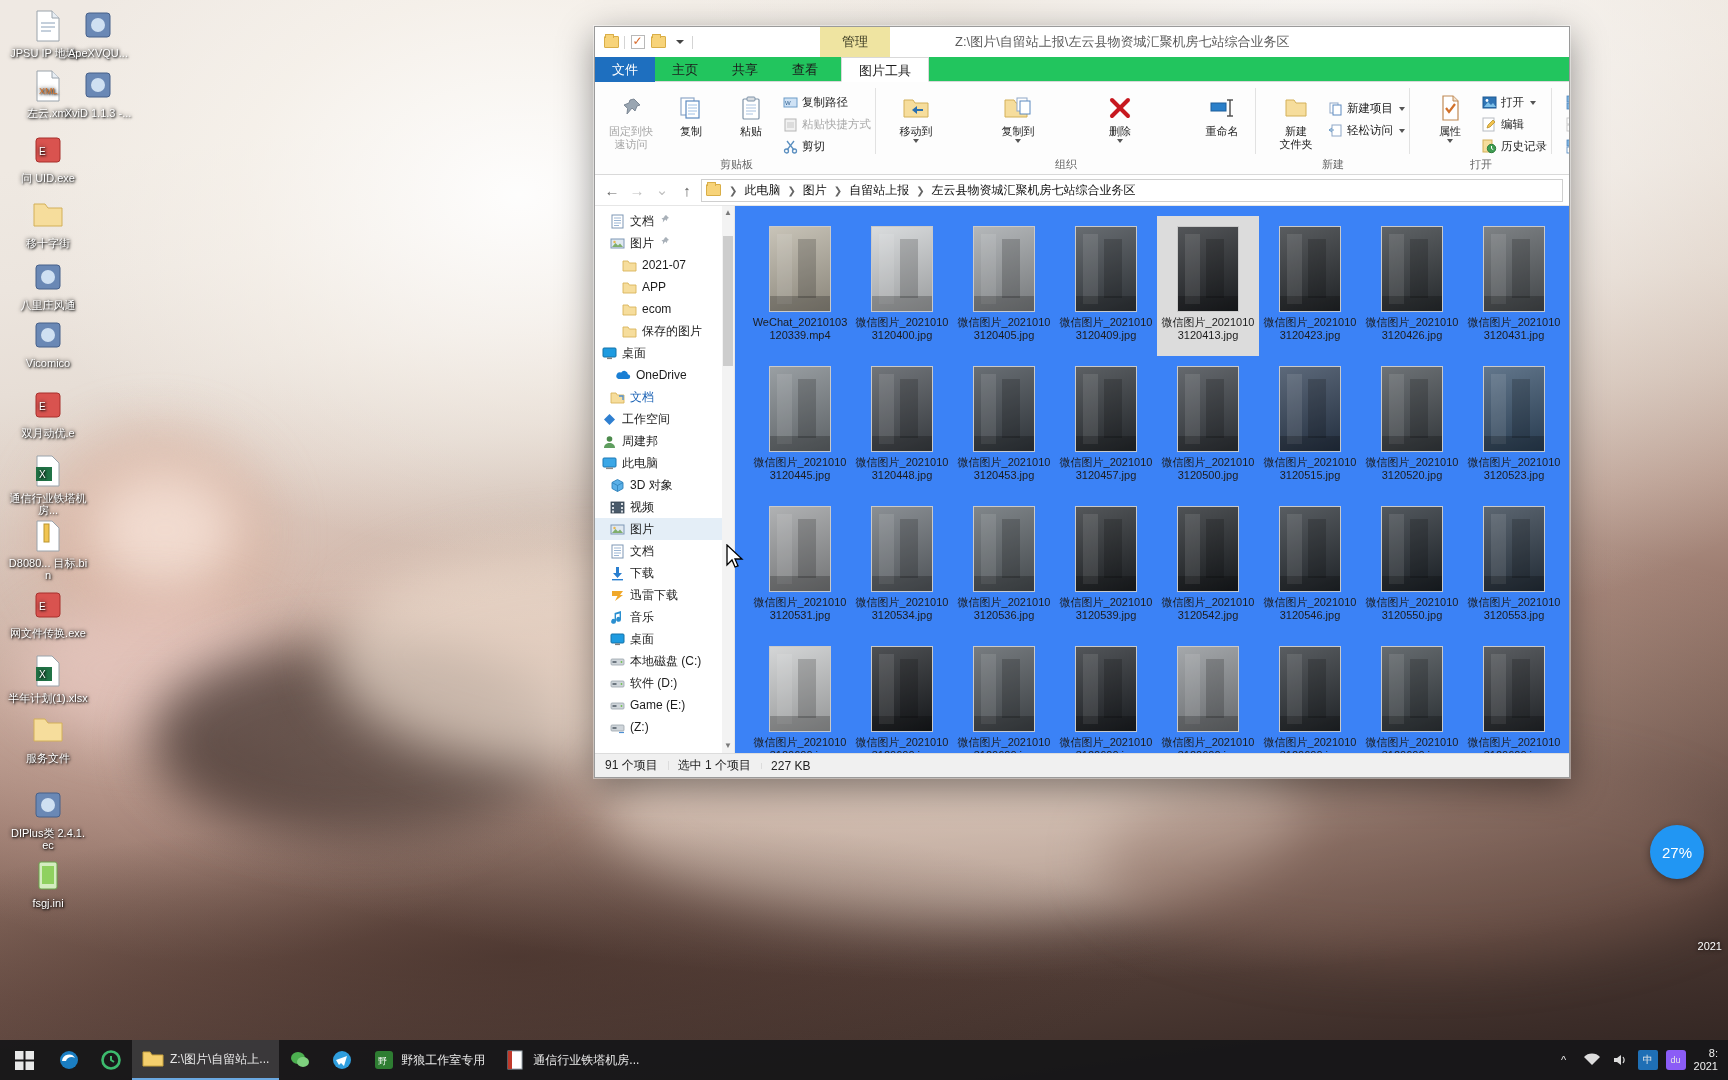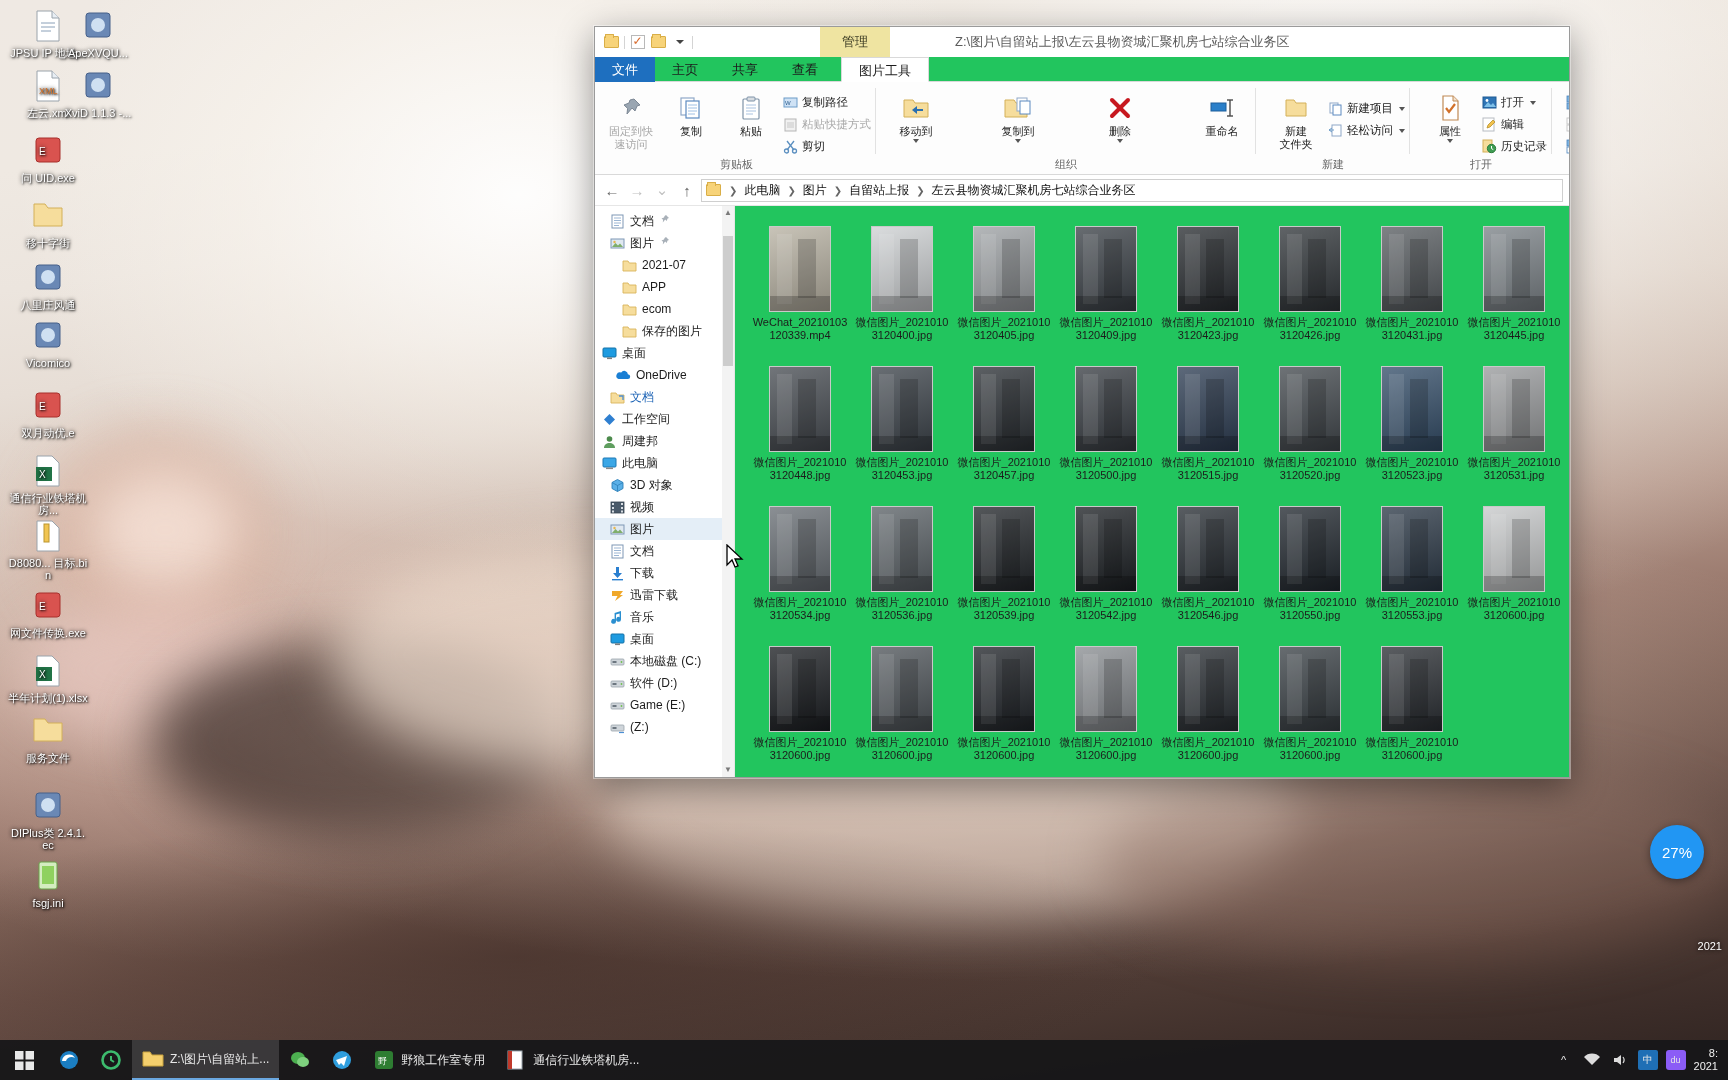--- a/index.html
+++ b/index.html
@@ -138,21 +138,21 @@
   .navitem { height:22px; display:flex; align-items:center; gap:5px; font-size:12px; color:#1c1c1c; padding-left:6px; white-space:nowrap;}
   .navitem.sel { background:#e4eef7; }
   .navitem .ni { width:16px;height:16px;display:flex;align-items:center;justify-content:center;flex:0 0 16px;}
   .navitem.lvl1{ padding-left:14px;}
   .navitem.lvl2{ padding-left:26px;}
 
   .navscroll { position:absolute; right:0; top:0; width:12px; height:100%; background:#f3f3f3; }
   .navscroll .thumb { position:absolute; left:1px; top:30px; width:10px; height:130px; background:#cdcdcd; }
   .navscroll .arr { position:absolute; left:0; width:12px; height:14px; color:#7a7a7a; font-size:8px; text-align:center; line-height:14px;}
 
-  .content { flex:1; background:#22c55e; position:relative; overflow:hidden; padding:10px 0 0 14px;}
+  .content { flex:1; background:#3b82f6; position:relative; overflow:hidden; padding:10px 0 0 14px;}
   .grid { display:flex; flex-wrap:wrap; align-content:flex-start; }
   .tile { width:102px; height:140px; display:flex; flex-direction:column; align-items:center; padding-top:4px;}
   .tile.sel { background:#dcdcdc; }
   .thumb-frame {
     width:66px; height:92px; display:flex; align-items:flex-end; justify-content:center;
     margin-bottom:4px;
   }
   .thumb-img { width:62px; height:86px; border:1px solid #c9c9c9; background:#888; position:relative; overflow:hidden;}
   .tname { font-size:11px; line-height:12.5px; color:#1c1c1c; text-align:center; width:96px; word-break:break-all; }
 
@@ -924,20 +924,30 @@
           <div class="tile">
             <div class="thumb-frame">
               <div class="thumb-img" style="background: linear-gradient(160deg, rgba(255, 255, 255, 0.22), rgba(0, 0, 0, 0.25)), rgb(61, 67, 73);">
                 <div style="position:absolute;left:12%;top:8%;width:24%;height:84%;background:rgba(255,255,255,0.10)"></div>
                 <div style="position:absolute;left:46%;top:14%;width:30%;height:70%;background:rgba(0,0,0,0.18)"></div>
                 <div style="position:absolute;left:0;bottom:0;width:100%;height:18%;background:rgba(0,0,0,0.22)"></div>
               </div>
             </div>
             <div class="tname">微信图片_20210103120409.jpg</div>
           </div>
+          <div class="tile sel">
+            <div class="thumb-frame">
+              <div class="thumb-img" style="background: linear-gradient(160deg, rgba(255, 255, 255, 0.22), rgba(0, 0, 0, 0.25)), rgb(35, 38, 42);">
+                <div style="position:absolute;left:12%;top:8%;width:24%;height:84%;background:rgba(255,255,255,0.10)"></div>
+                <div style="position:absolute;left:46%;top:14%;width:30%;height:70%;background:rgba(0,0,0,0.18)"></div>
+                <div style="position:absolute;left:0;bottom:0;width:100%;height:18%;background:rgba(0,0,0,0.22)"></div>
+              </div>
+            </div>
+            <div class="tname">微信图片_20210103120413.jpg</div>
+          </div>
           <div class="tile">
             <div class="thumb-frame">
               <div class="thumb-img" style="background: linear-gradient(160deg, rgba(255, 255, 255, 0.22), rgba(0, 0, 0, 0.25)), rgb(43, 47, 51);">
                 <div style="position:absolute;left:12%;top:8%;width:24%;height:84%;background:rgba(255,255,255,0.10)"></div>
                 <div style="position:absolute;left:46%;top:14%;width:30%;height:70%;background:rgba(0,0,0,0.18)"></div>
                 <div style="position:absolute;left:0;bottom:0;width:100%;height:18%;background:rgba(0,0,0,0.22)"></div>
               </div>
             </div>
             <div class="tname">微信图片_20210103120423.jpg</div>
           </div>
@@ -1198,20 +1208,25 @@
                 <div style="position:absolute;left:46%;top:14%;width:30%;height:70%;background:rgba(0,0,0,0.18)"></div>
                 <div style="position:absolute;left:0;bottom:0;width:100%;height:18%;background:rgba(0,0,0,0.22)"></div>
               </div>
             </div>
             <div class="tname">微信图片_20210103120600.jpg</div>
           </div>
         </div>
     </div>
   </div>
 
+  <div class="statusbar">
+    <div class="st-sec">91 个项目</div>
+    <div class="st-sec">选中 1 个项目</div>
+    <div class="st-sec">227 KB</div>
+  </div>
 </div>
 
 <div id="cursor">
   <svg width="18" height="28" viewBox="0 0 18 28">
       <path d="M1 1l0 20 5-5 3 7 3-1.2-3-6.8 7 0z" fill="#fff" stroke="#000" stroke-width="1.3"></path>
     </svg>
 </div>
 
 <div id="floatbadge">27%</div>
 

